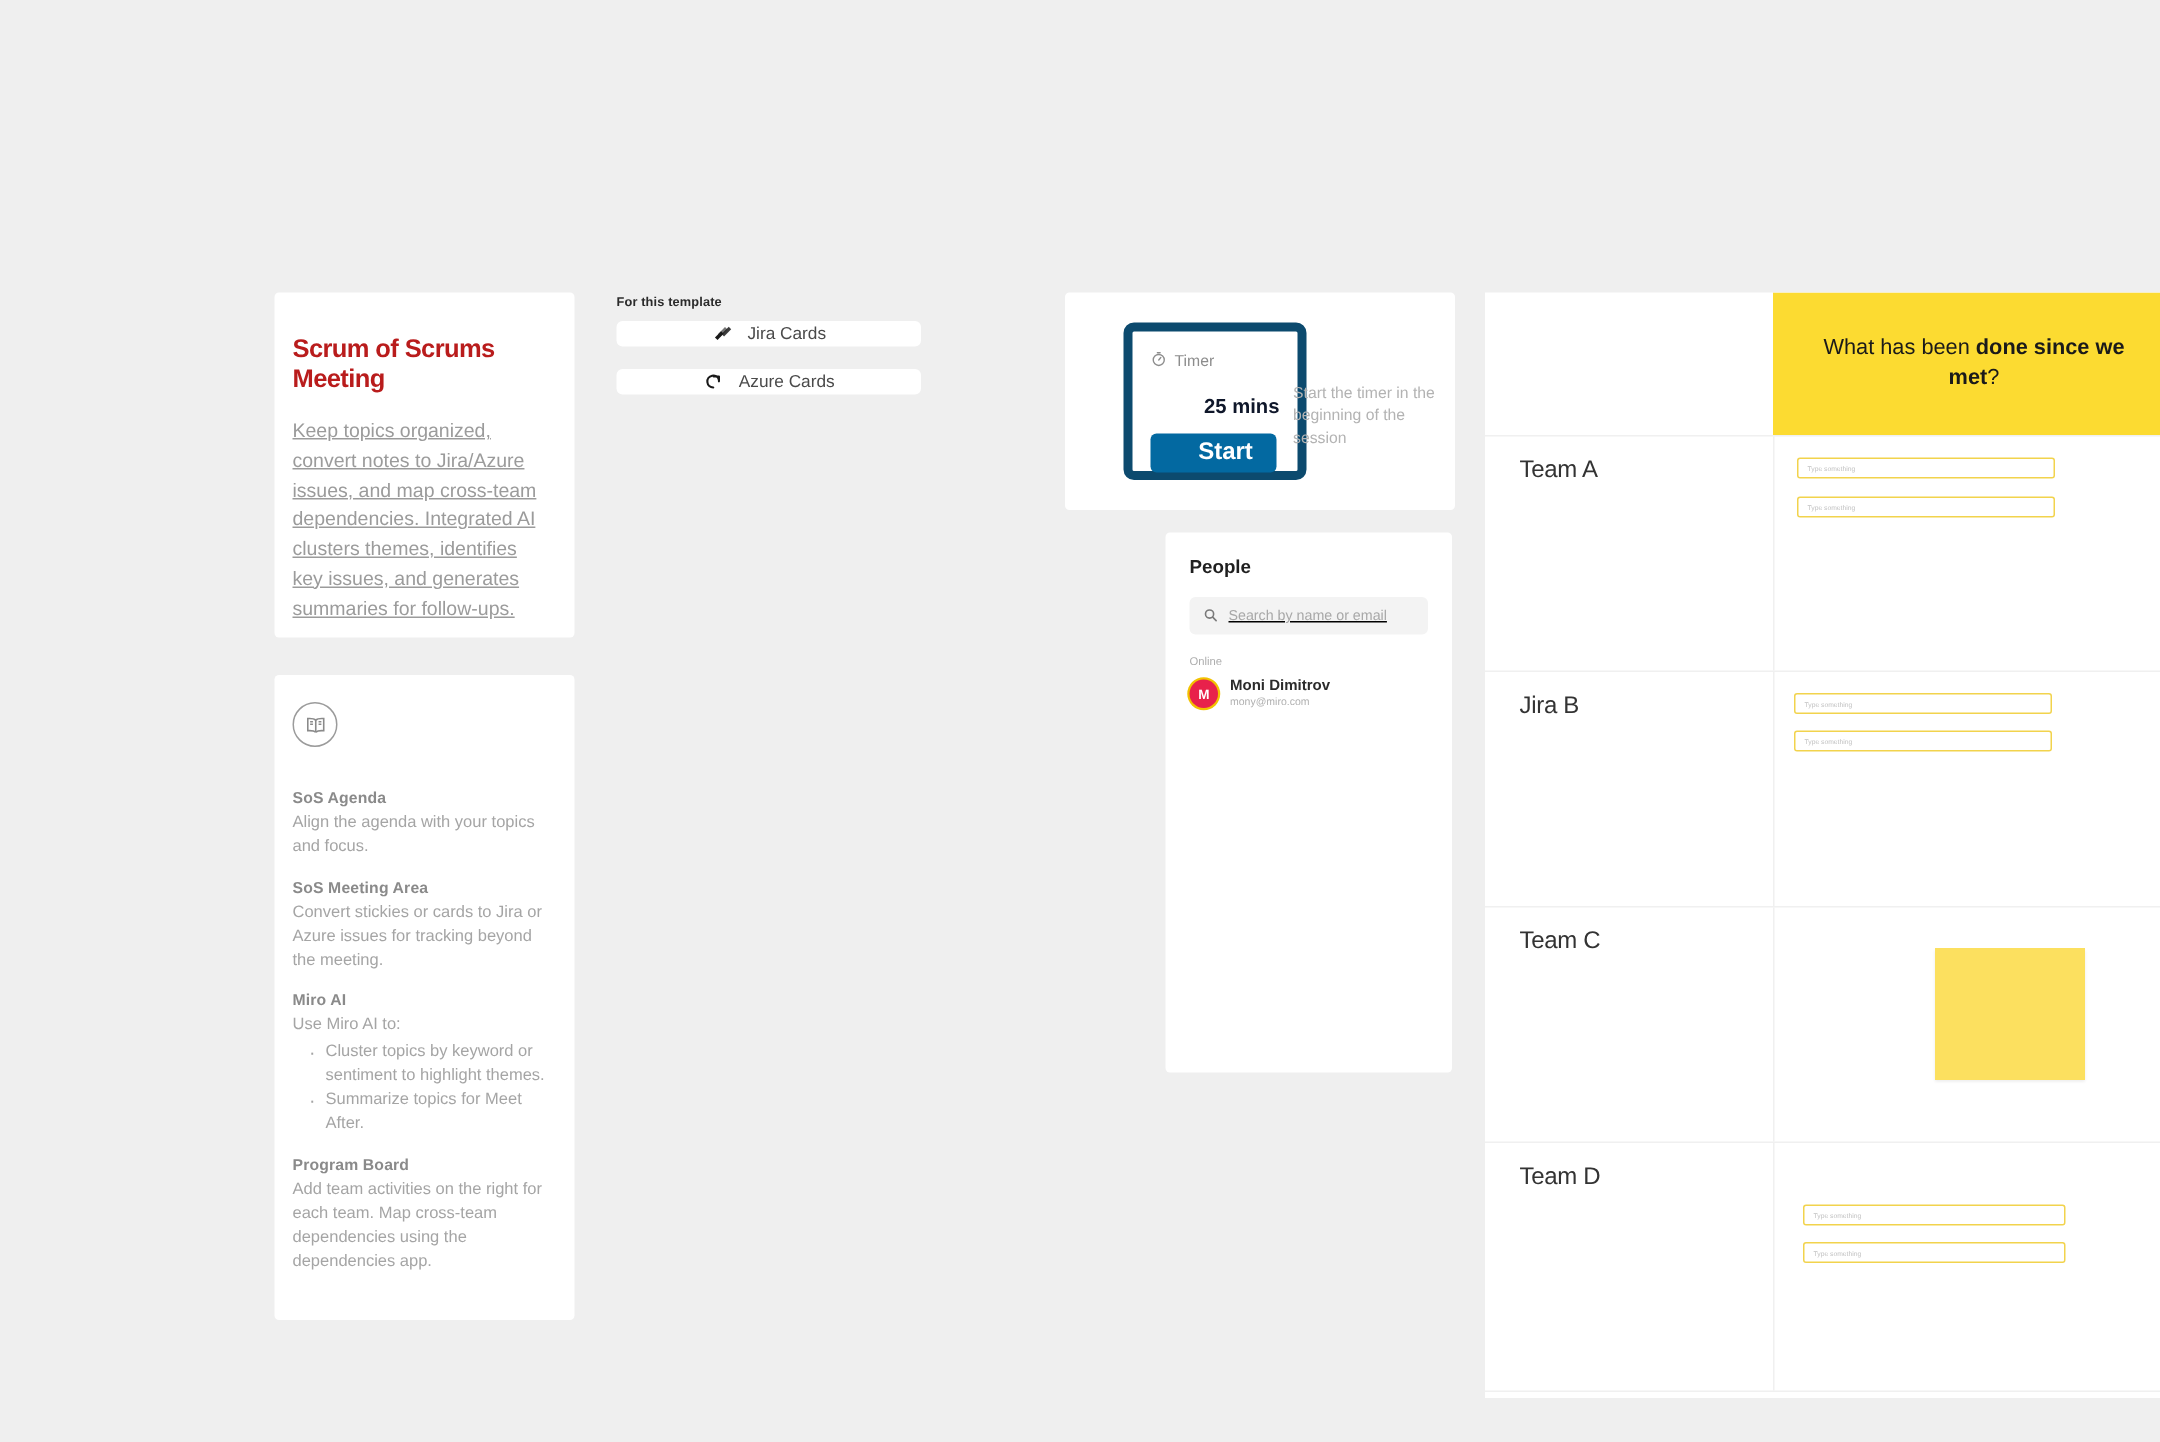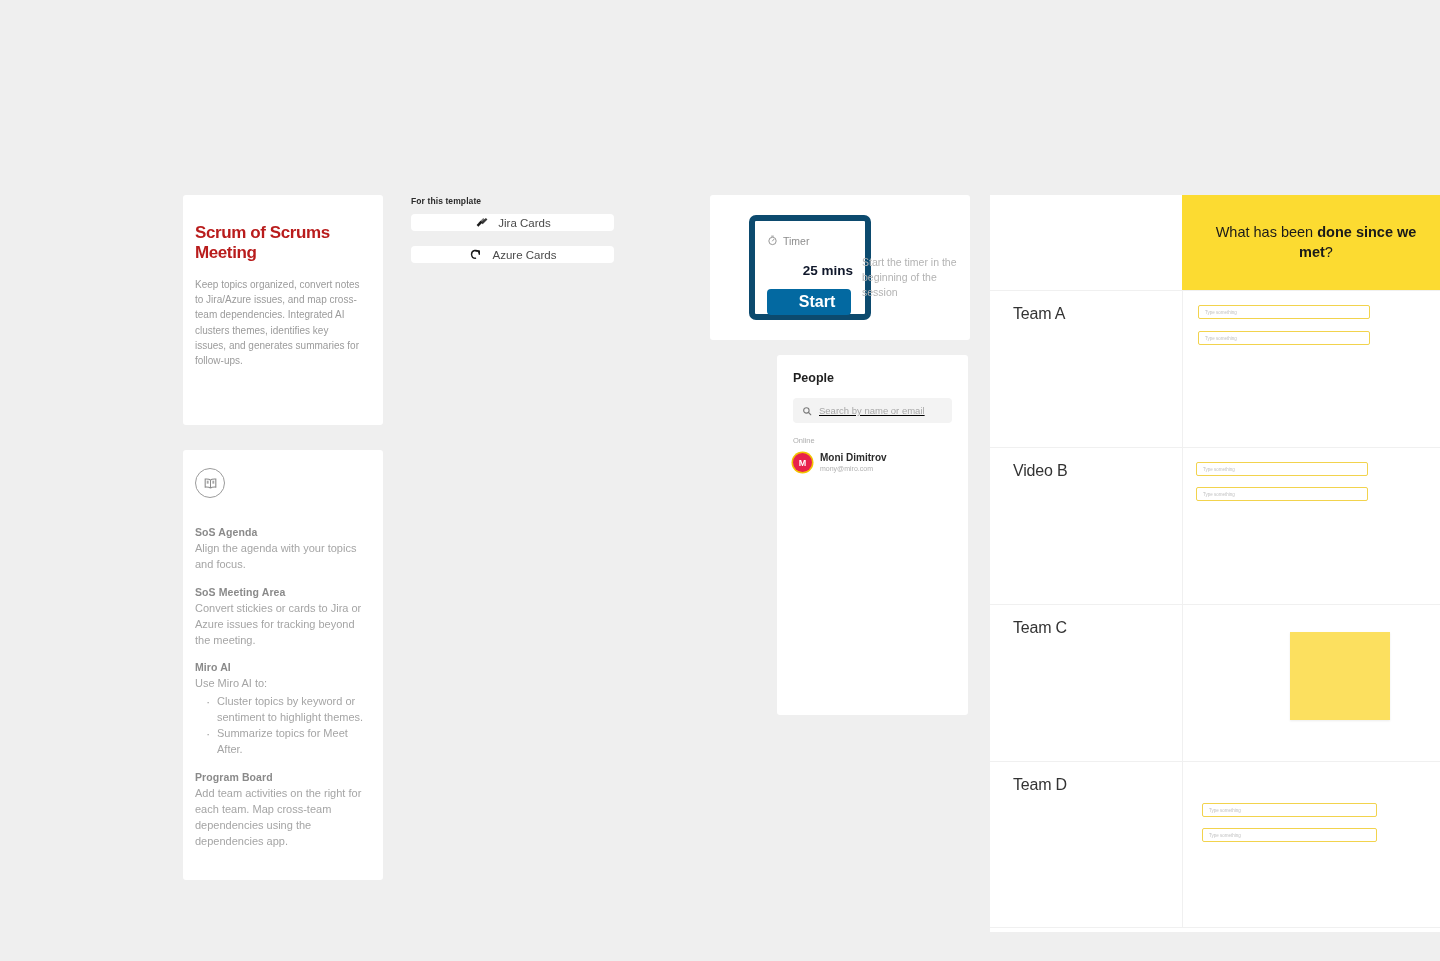--- a/index.html
+++ b/index.html
@@ -12,21 +12,21 @@
   #canvas { position: relative; width: 1440px; height: 961px; }
 
   .card { position: absolute; background: #fff; border-radius: 3px; }
 
   
   #title-card { left: 183px; top: 195px; width: 200px; height: 230px; padding: 28px 22px 0 12px; }
   #title-card h1 {
     font-size: 17px; font-weight: 800; letter-spacing: -0.4px;
     color: #b91c1c; line-height: 1.18; margin-bottom: 14px;
   }
-  #title-card p { font-size: 10px; line-height: 1.52; color: #9b9b9b; }
+  #title-card p { font-size: 13px; line-height: 1.52; color: #9b9b9b; text-decoration: underline; }
 
   
   #agenda-card { left: 183px; top: 450px; width: 200px; height: 430px; padding: 18px 14px 0 12px; }
   .circle-icon {
     width: 30px; height: 30px; border-radius: 50%;
     border: 1.3px solid #9b9b9b;
     display: flex; align-items: center; justify-content: center;
     margin-bottom: 28px;
   }
   .agenda-block { margin-bottom: 13px; }
@@ -249,21 +249,21 @@
       <div class="note-input" style="left:208px; top:14px; width:172px;">
         <span class="ph">Type something</span>
       </div>
       <div class="note-input" style="left:208px; top:40px; width:172px;">
         <span class="ph">Type something</span>
       </div>
     </div>
 
     <div class="board-row" style="height:157px">
       <div class="col-split"></div>
-      <div class="row-label">Video B</div>
+      <div class="row-label">Jira B</div>
       <div class="note-input" style="left:206px; top:14px; width:172px;">
         <span class="ph">Type something</span>
       </div>
       <div class="note-input" style="left:206px; top:39px; width:172px;">
         <span class="ph">Type something</span>
       </div>
     </div>
 
     <div class="board-row" style="height:157px">
       <div class="col-split"></div>

